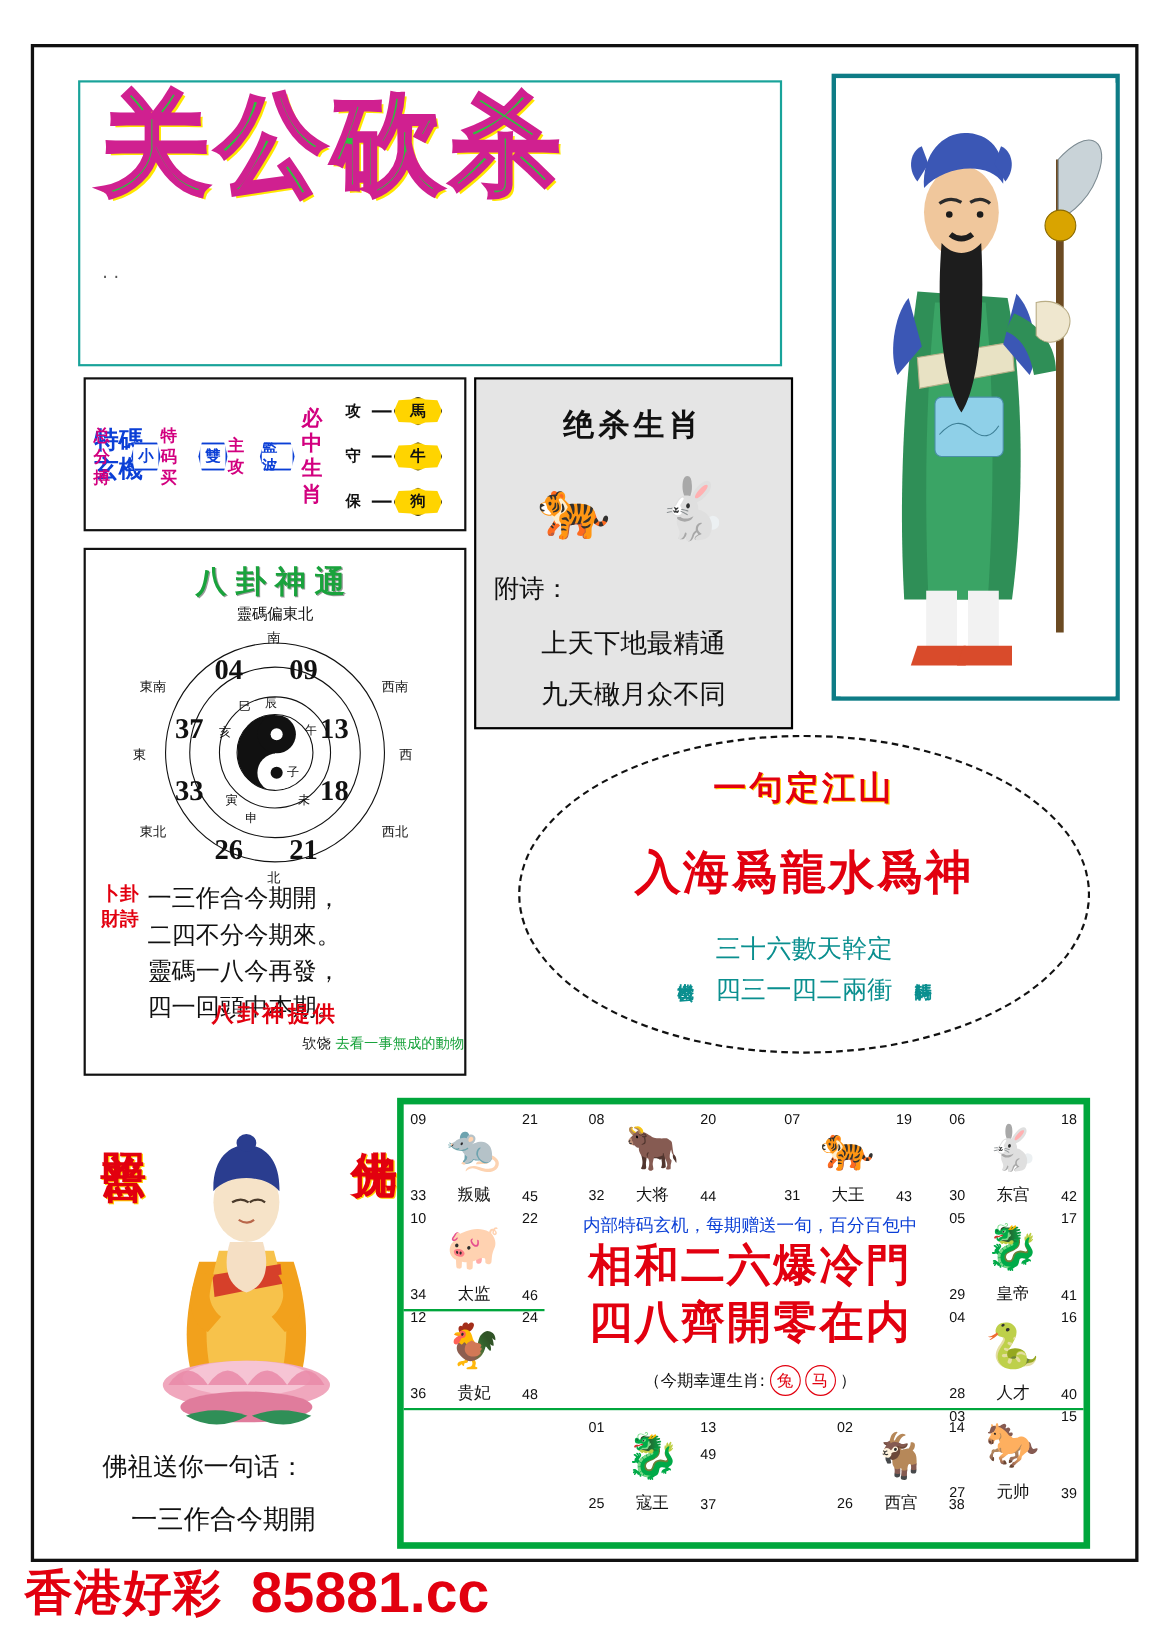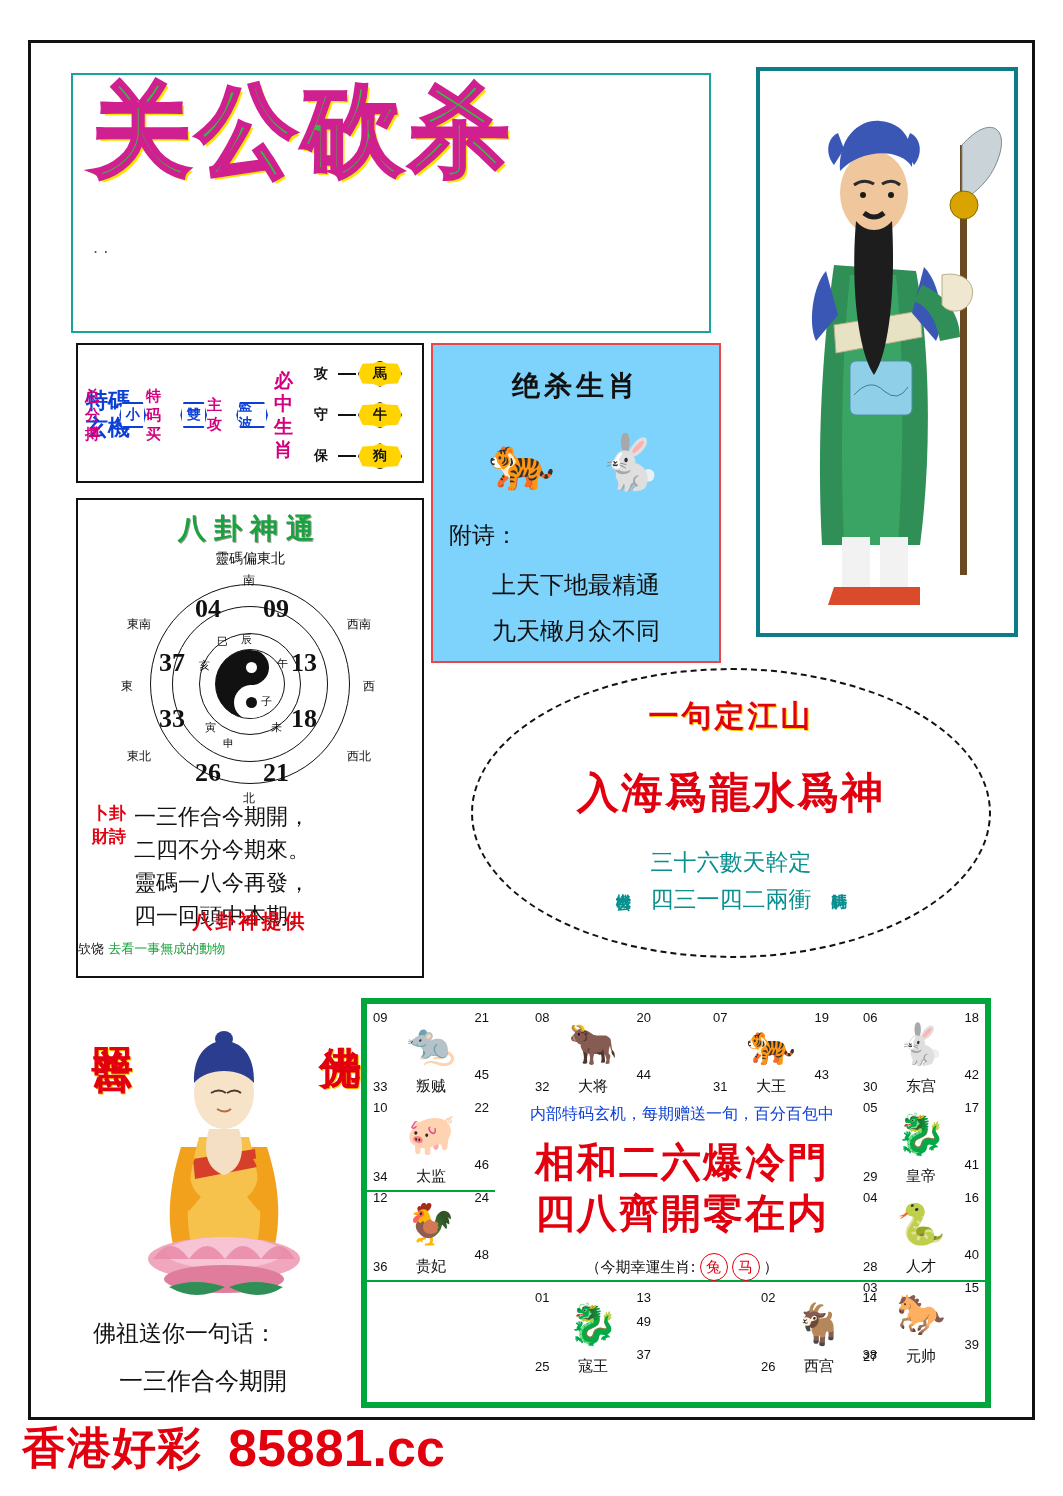--- a/index.html
+++ b/index.html
@@ -80,21 +80,21 @@
   .dash{ width:18px; height:0; border-top:2px solid #111; }
   .star{
     width:44px; height:26px; background:#ffd400; border:1px solid #333;
     color:#111; font-size:14px; font-weight:bold;
     display:flex; align-items:center; justify-content:center;
     clip-path:polygon(0 50%,10% 12%,35% 10%,50% 0,65% 10%,90% 12%,100% 50%,90% 88%,65% 90%,50% 100%,35% 90%,10% 88%);
   }
   
   .jue-box{
     position:absolute; left:400px; top:300px; width:290px; height:320px;
-    border:2px solid #ef4444; background:#7dd3fc;
+    border:2px solid #000000; background:#e5e5e5;
   }
   .jue-title{
     text-align:center; margin-top:22px; font-size:28px; font-weight:bold; color:#111;
     letter-spacing:4px;
   }
   .jue-animals{
     display:flex; justify-content:center; gap:40px; margin-top:26px; font-size:54px;
   }
   .jue-poem-label{
     margin:26px 0 0 16px; font-size:23px; color:#111;
@@ -159,21 +159,21 @@
   }
   .poem4-lines{
     position:absolute; left:42px; top:0; font-size:22px; color:#111; line-height:1.5;
     font-family:"Liberation Serif", serif;
   }
   .bagua-provide{
     position:absolute; left:0; right:0; top:408px; text-align:center;
     font-size:20px; font-weight:bold; color:#e2000f; letter-spacing:3px;
   }
   .bagua-foot{
-    position:absolute; left:0; right:0; top:440px; text-align:left; font-size:13px; color:#111;
+    position:absolute; left:0; right:0; top:440px; text-align:right; font-size:13px; color:#111;
   }
   .bagua-foot .grn{ color:#19a33c; }
   
   .oval{
     position:absolute; left:440px; top:625px; width:520px; height:290px;
     border:2px dashed #111; border-radius:50%;
     background:#fff;
   }
   .oval-title{
     text-align:center; margin-top:26px; font-size:30px; font-weight:bold;
@@ -219,34 +219,34 @@
   .col{ position:absolute; width:120px; }
   .cell{
     position:relative; height:90px; border-bottom:0;
   }
   .cell .topleft, .cell .topright, .cell .botleft, .cell .botright{
     position:absolute; font-size:13px; color:#111; font-family:"Liberation Sans", sans-serif;
   }
   .cell .topleft{ left:2px; top:2px; }
   .cell .topright{ right:2px; top:2px; }
   .cell .botleft{ left:2px; bottom:4px; }
-  .cell .botright{ right:2px; bottom:16px; }
+  .cell .botright{ right:2px; bottom:3px; }
   .cell .nm{
     position:absolute; left:0; right:0; bottom:2px; text-align:center; font-size:15px; color:#111;
   }
   .cell .ani{
     position:absolute; left:0; right:0; top:16px; text-align:center; font-size:40px; line-height:1;
   }
   .grid-center{
     position:absolute; left:126px; top:96px; width:378px; height:218px;
     text-align:center;
   }
   .gc-note{ font-size:16px; color:#0b3fd6; margin-top:4px; }
   .gc-big{
-    font-size:40px; font-weight:bold; color:#e2000f; line-height:1.28; margin-top:12px;
+    font-size:40px; font-weight:bold; color:#e2000f; line-height:1.28; 
     font-family:"Liberation Serif", serif; letter-spacing:2px;
   }
   .gc-lucky{
     margin-top:14px; font-size:15px; color:#111; display:flex; align-items:center; justify-content:center; gap:4px;
   }
   .lucky-chip{
     display:inline-flex; align-items:center; justify-content:center;
     width:28px; height:28px; border-radius:50%; border:1.5px solid #e2000f; color:#e2000f;
     font-size:15px;
   }

